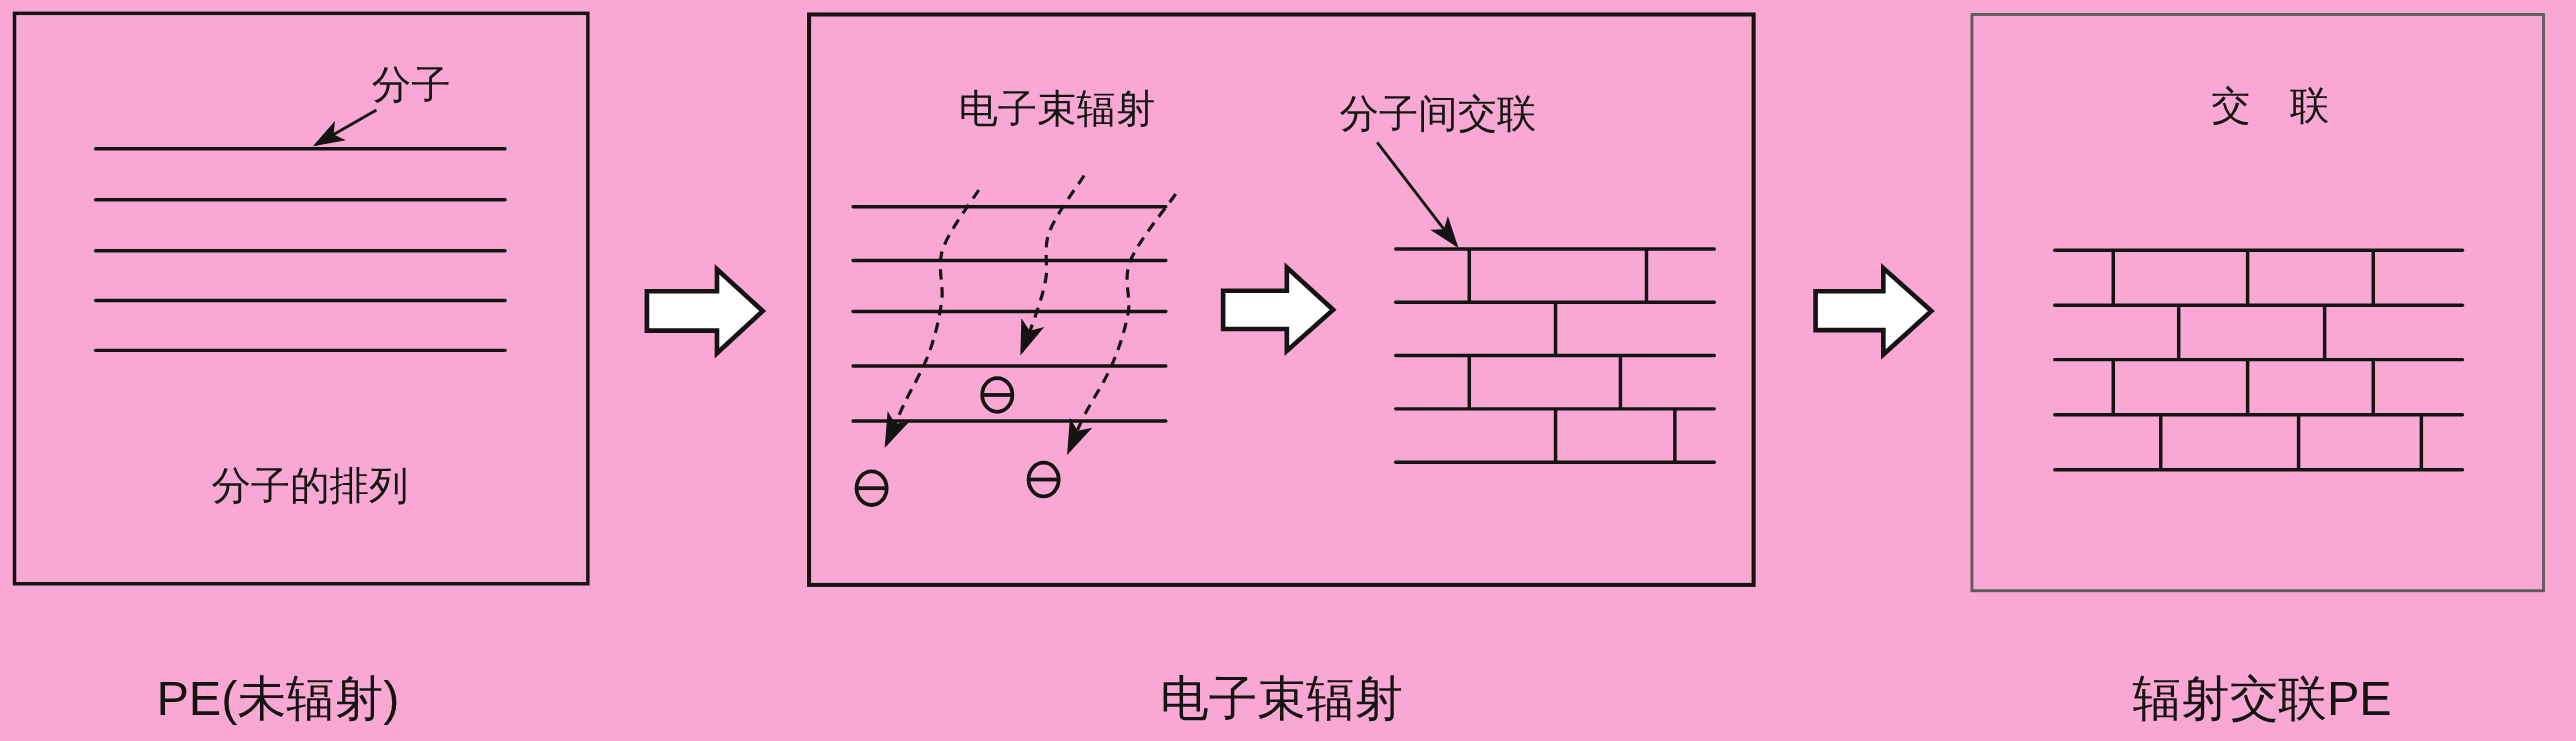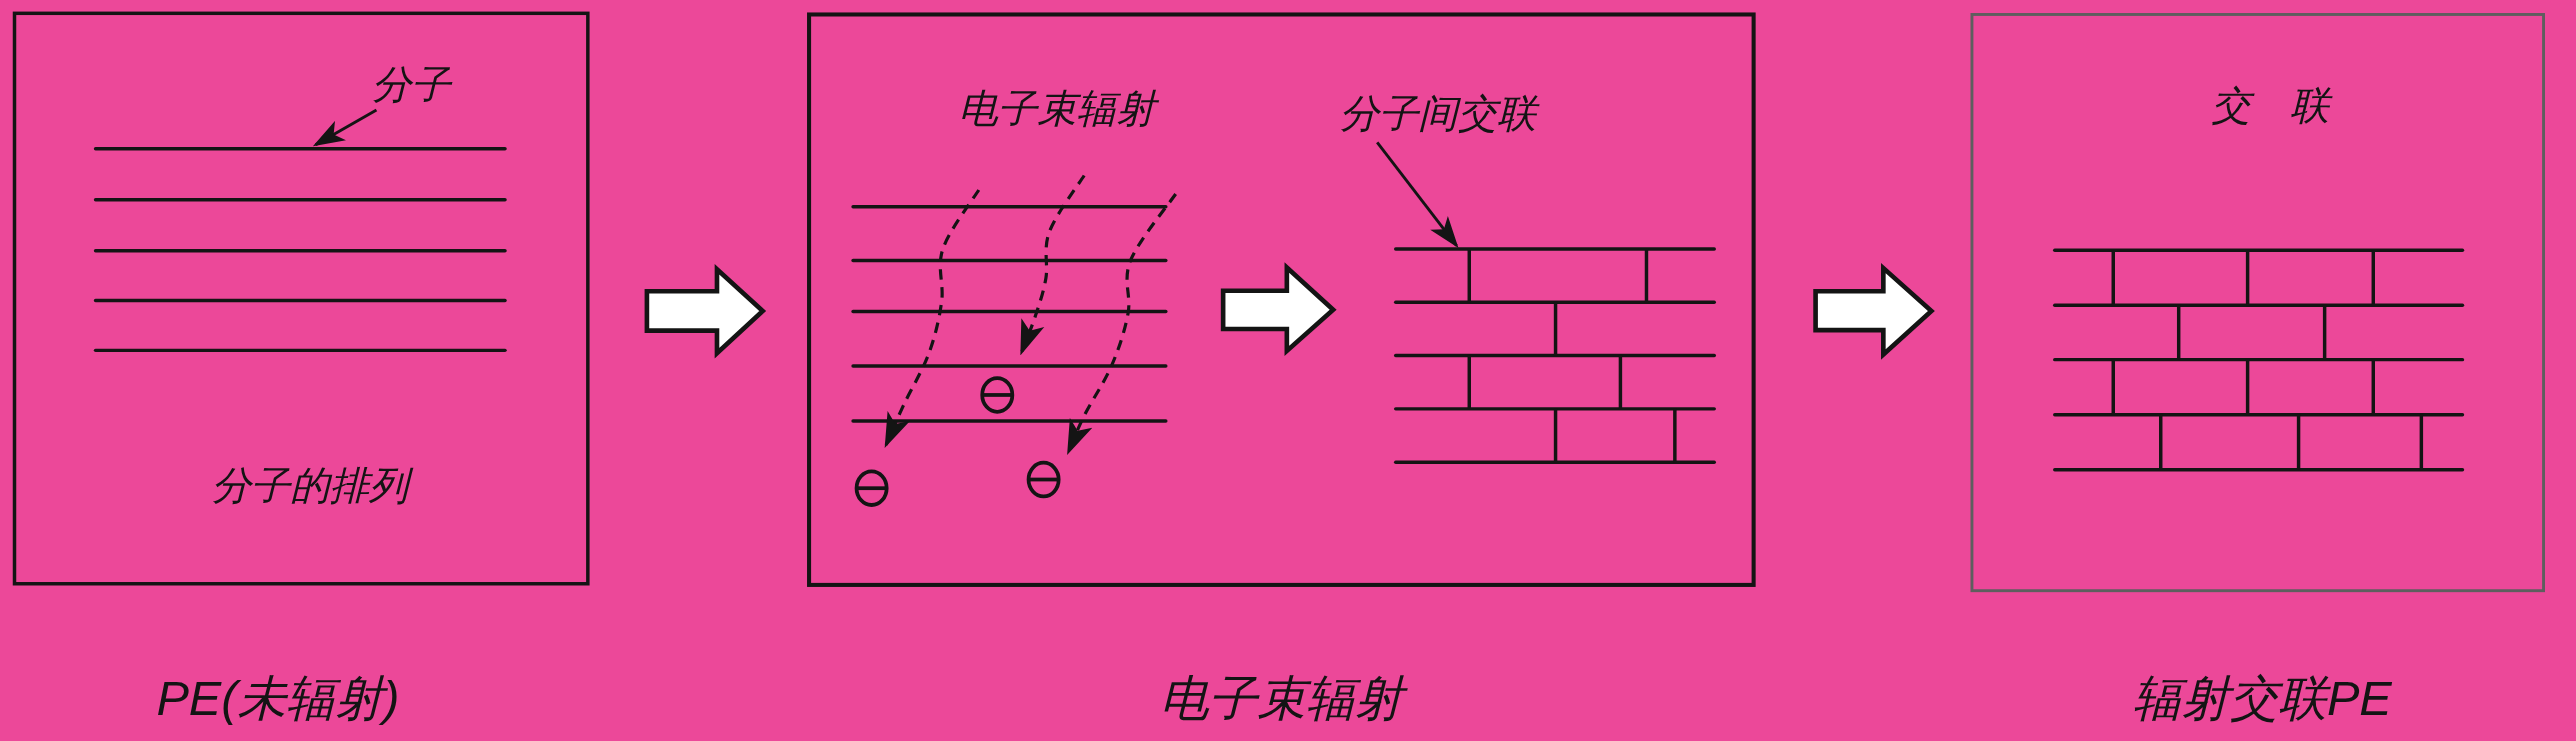--- a/index.html
+++ b/index.html
@@ -2,22 +2,21 @@
 <html style="font-size:9.3px"><head>
 <meta charset="utf-8">
 <style>
   html, body {
     margin: 0;
     padding: 0;
     background: #fcfcfc;
   }
   .stage {
     width: 100%;
-    background: #ec4899;
-    font-style: italic;
+    background: #f9a8d4;
   }
   svg {
     display: block;
     width: 100%;
     height: auto;
     font-family: "Liberation Sans", sans-serif;
   }
   text {
     fill: #141414;
     text-anchor: middle;

